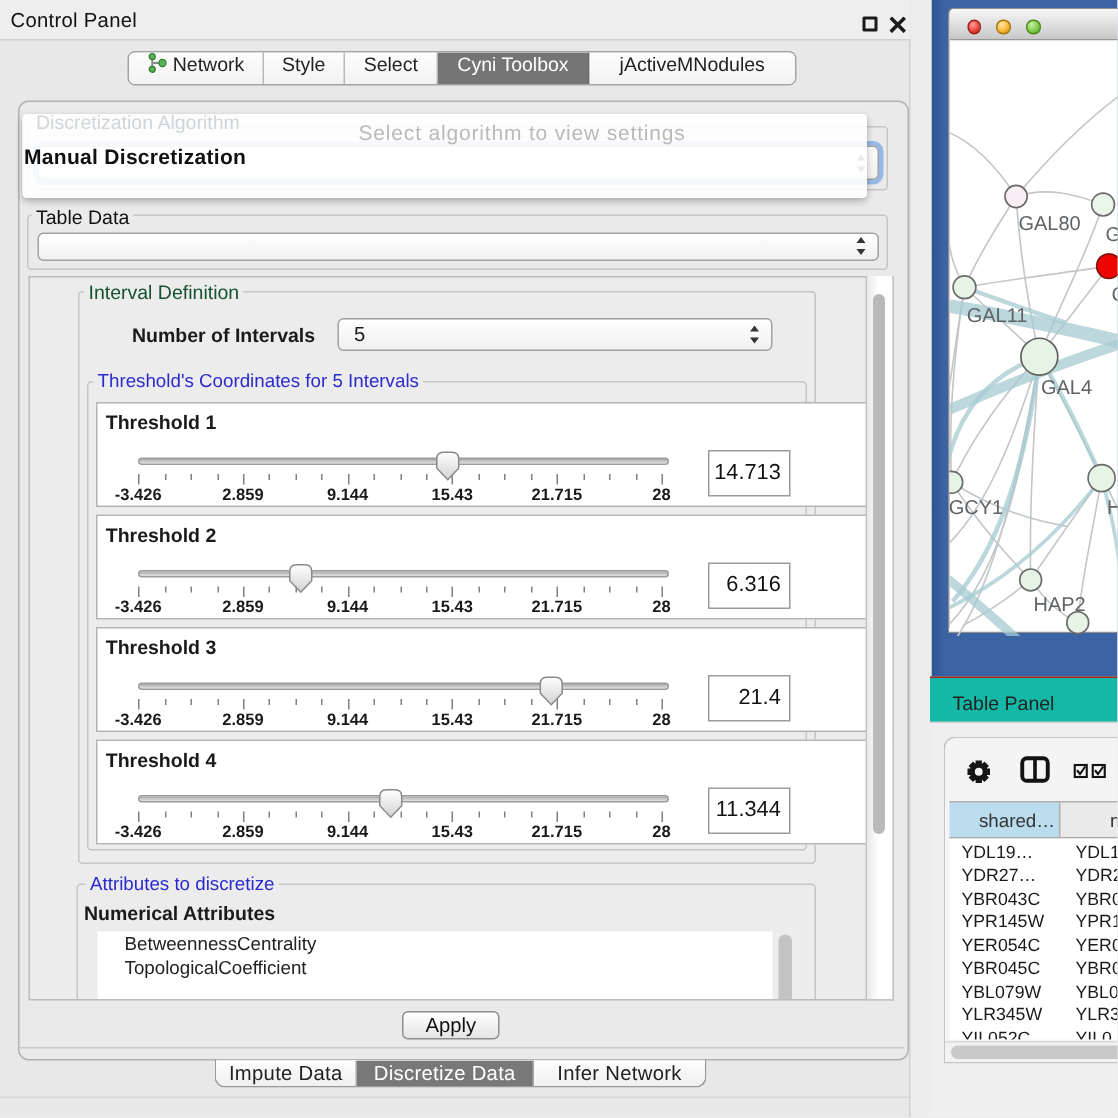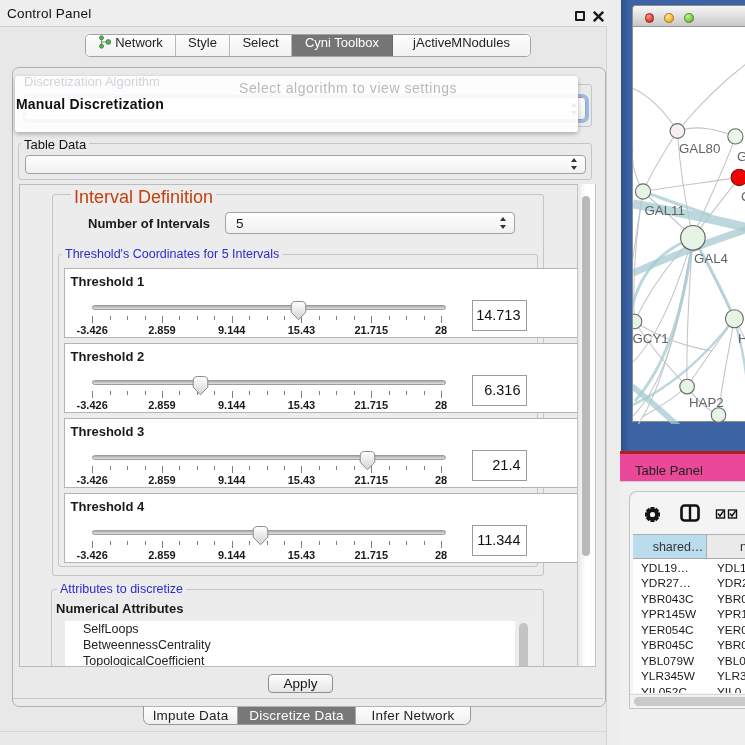--- a/index.html
+++ b/index.html
@@ -55,21 +55,21 @@
 
 #popup{left:15px;top:76px;width:563px;height:56px;background:rgba(255,255,255,0.9);border-radius:3px;box-shadow:0 2px 5px rgba(0,0,0,0.28);z-index:50}
 #popup .r1{position:absolute;left:224px;top:4px;font-size:14px;letter-spacing:0.55px;color:#b9b9b9}
 #popup .r2{position:absolute;left:1px;top:20px;font-size:14px;letter-spacing:0.2px;font-weight:bold;color:#111}
 #popup .r3{position:absolute;left:1px;top:36.5px;font-size:14px;letter-spacing:0.5px;color:#111}
 
 #bluewrap{left:620px;top:0;width:125px;height:451px;background:linear-gradient(90deg,#2e5190,#3c64a4 9px);border-left:1px solid #efe9dc}
 #netwin{position:absolute;left:11px;top:5px;width:114px;height:417px;background:#fff;border:1px solid #8e8e8e;border-right:none;border-radius:4px 0 0 0}
 #nettb{position:absolute;left:0;top:0;width:114px;height:21px;background:linear-gradient(#f7f7f7,#c8c8c8);border-bottom:1px solid #979797;border-radius:4px 0 0 0}
 .light{position:absolute;top:7px;width:9.5px;height:9.5px;border-radius:50%}
-#tpbar{left:620px;top:451px;width:125px;height:31px;background:#ec4899;border-top:3px solid #b91c1c;border-bottom:1px solid #cfcfcf}
+#tpbar{left:620px;top:451px;width:125px;height:31px;background:#14b8a6;border-top:1px solid #b91c1c;border-bottom:1px solid #cfcfcf}
 #tpbar .t{position:absolute;left:15px;top:9px;font-size:13px;color:#222}
 #rbg{left:608px;top:0;width:12px;height:745px;background:#ededed}
 #rbot{left:620px;top:483px;width:125px;height:262px;background:#efefef}
 #tablepan{left:629px;top:491px;width:116px;height:218px;background:#f4f4f4;border:1px solid #c4c4c4;border-radius:8px 0 0 0;border-right:none}
 
 #thead1{left:633px;top:534px;width:73px;height:25px;background:#badcec;border-top:1px solid #b0b0b0;border-bottom:1px solid #a8a8a8;font-size:12.5px;color:#333;text-align:center;line-height:24px;padding-left:17px}
 #thead2{left:706px;top:534px;width:39px;height:25px;background:#eaeaea;border-top:1px solid #b0b0b0;border-bottom:1px solid #a8a8a8;border-left:1px solid #b0b0b0;font-size:12.5px;color:#333;line-height:24px;padding-left:33px;overflow:hidden}
 #trows{left:633px;top:559px;width:112px;height:134px;background:#fff;overflow:hidden;font-size:11.8px;color:#1a1a1a}
 #trows .rw{position:absolute;height:15px;line-height:15px}
 #hsb{left:630px;top:694px;width:115px;height:13px;background:#f2f2f2;border-top:1px solid #d8d8d8}
@@ -110,21 +110,21 @@
   </div>
 
 <div class="gbox" style="left:18px;top:143px;width:574px;height:37px"></div>
 <div class="gtitle" style="left:21px;top:137px;color:#111;background:#eaeaea">Table Data</div>
 <div class="combo" style="left:25px;top:155px;width:561px;height:18.5px">
     <span class="arr"></span>
   </div>
 
 <div class="abs" id="vport">
   <div class="gbox" style="left:32px;top:8.5px;width:492px;height:382px"></div>
-  <div class="gtitle" style="left:51px;top:2px;color:#c2410c;background:#ececec;font-size:18px">Interval Definition</div>
+  <div class="gtitle" style="left:36px;top:2px;color:#14532d;background:#ececec;font-size:13px">Interval Definition</div>
   <div class="abs" style="left:68px;top:31px;font-size:13px;font-weight:bold;color:#1a1a1a">Number of Intervals</div>
   <div class="combo" style="left:205px;top:27px;width:290px;height:22px">
       <span class="cv" style="left:10px">5</span>
       <span class="arr"></span>
     </div>
 
   <div class="gbox" style="left:38px;top:69px;width:480px;height:313px"></div>
   <div class="gtitle" style="left:42px;top:62px;color:#2a2ace;background:#ececec;font-size:12.5px">Threshold's Coordinates for 5 Intervals</div>
 
   <div class="tpan sld" style="top:83px">
@@ -289,21 +289,20 @@
           </linearGradient>
         </defs>
       </svg>
       <div class="vbox">11.344</div>
     </div>
 
   <div class="gbox" style="left:31px;top:404px;width:493px;height:85px"></div>
   <div class="gtitle" style="left:37px;top:397px;color:#2a2ace;background:#ececec;font-size:12.5px">Attributes to discretize</div>
   <div class="abs" style="left:36px;top:416px;font-size:13px;font-weight:bold;color:#1a1a1a">Numerical Attributes</div>
   <div class="abs" id="alist" style="left:45px;top:436px;position:absolute">
-      <div>SelfLoops</div>
       <div>BetweennessCentrality</div>
       <div>TopologicalCoefficient</div>
     </div>
   <div class="abs" id="lsb" style="left:497px;top:436px;position:absolute">
       <div class="th"></div>
     </div>
 </div>
 <div class="abs" id="vsb">
     <div class="th"></div>
   </div>

